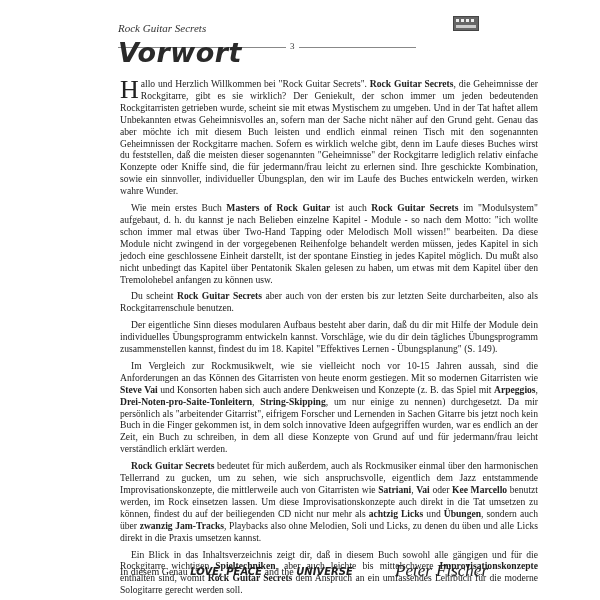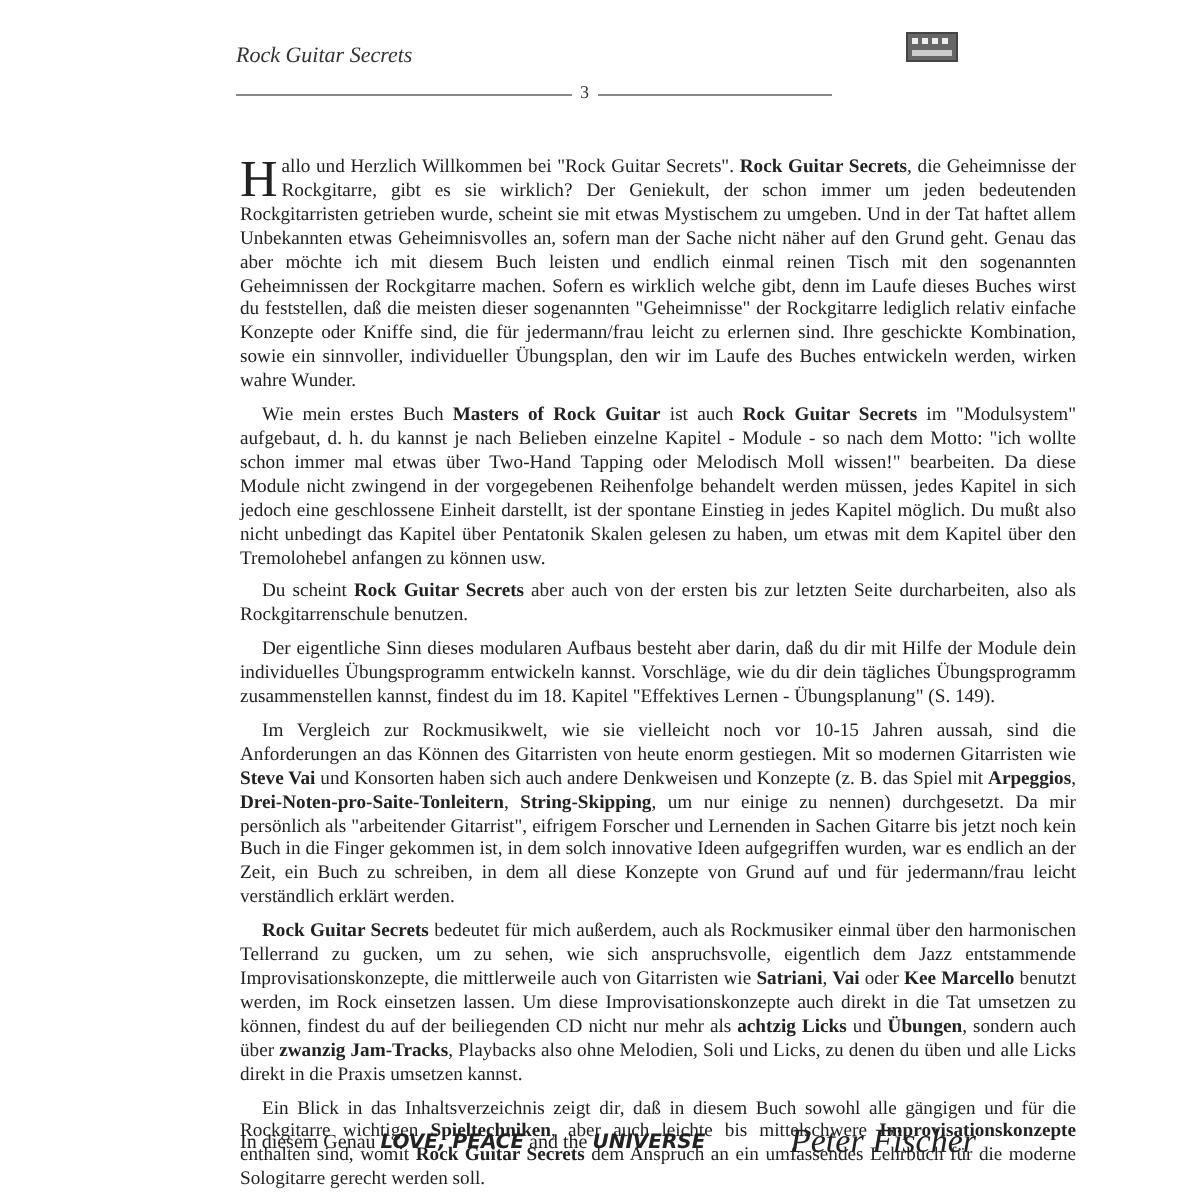--- a/index.html
+++ b/index.html
@@ -29,20 +29,21 @@
   <div class="header">
     <span class="header-title">Rock Guitar Secrets</span>
     <div class="header-line"></div>
     <span class="header-pagenum">3</span>
   </div>
   <div class="logo">
       <div class="r1"></div>
       <div class="r2"></div>
     </div>
 
+  <div class="title">Vorwort</div>
 
   <div class="body" id="body">
       <p class="first"><span class="dropcap">H</span><span>allo und Herzlich Willkommen bei "Rock Guitar Secrets". </span><span class="b">Rock Guitar Secrets</span><span>, die Geheimnisse der Rockgitarre, gibt es sie wirklich? Der Geniekult, der schon immer um jeden bedeutenden Rockgitarristen getrieben wurde, scheint sie mit etwas Mystischem zu umgeben. Und in der Tat haftet allem Unbekannten etwas Geheimnisvolles an, sofern man der Sache nicht näher auf den Grund geht. Genau das aber möchte ich mit diesem Buch leisten und endlich einmal reinen Tisch mit den sogenannten Geheimnissen der Rockgitarre machen. Sofern es wirklich welche gibt, denn im Laufe dieses Buches wirst du feststellen, daß die meisten dieser sogenannten "Geheimnisse" der Rockgitarre lediglich relativ einfache Konzepte oder Kniffe sind, die für jedermann/frau leicht zu erlernen sind. Ihre geschickte Kombination, sowie ein sinnvoller, individueller Übungsplan, den wir im Laufe des Buches entwickeln werden, wirken wahre Wunder.</span></p>
       <p><span>Wie mein erstes Buch </span><span class="b">Masters of Rock Guitar</span><span> ist auch </span><span class="b">Rock Guitar Secrets</span><span> im "Modulsystem" aufgebaut, d. h. du kannst je nach Belieben einzelne Kapitel - Module - so nach dem Motto: "ich wollte schon immer mal etwas über Two-Hand Tapping oder Melodisch Moll wissen!" bearbeiten. Da diese Module nicht zwingend in der vorgegebenen Reihenfolge behandelt werden müssen, jedes Kapitel in sich jedoch eine geschlossene Einheit darstellt, ist der spontane Einstieg in jedes Kapitel möglich. Du mußt also nicht unbedingt das Kapitel über Pentatonik Skalen gelesen zu haben, um etwas mit dem Kapitel über den Tremolohebel anfangen zu können usw.</span></p>
       <p><span>Du scheint </span><span class="b">Rock Guitar Secrets</span><span> aber auch von der ersten bis zur letzten Seite durcharbeiten, also als Rockgitarrenschule benutzen.</span></p>
       <p><span>Der eigentliche Sinn dieses modularen Aufbaus besteht aber darin, daß du dir mit Hilfe der Module dein individuelles Übungsprogramm entwickeln kannst. Vorschläge, wie du dir dein tägliches Übungsprogramm zusammenstellen kannst, findest du im 18. Kapitel "Effektives Lernen - Übungsplanung" (S. 149).</span></p>
       <p><span>Im Vergleich zur Rockmusikwelt, wie sie vielleicht noch vor 10-15 Jahren aussah, sind die Anforderungen an das Können des Gitarristen von heute enorm gestiegen. Mit so modernen Gitarristen wie </span><span class="b">Steve Vai</span><span> und Konsorten haben sich auch andere Denkweisen und Konzepte (z. B. das Spiel mit </span><span class="b">Arpeggios</span><span>, </span><span class="b">Drei-Noten-pro-Saite-Tonleitern</span><span>, </span><span class="b">String-Skipping</span><span>, um nur einige zu nennen) durchgesetzt. Da mir persönlich als "arbeitender Gitarrist", eifrigem Forscher und Lernenden in Sachen Gitarre bis jetzt noch kein Buch in die Finger gekommen ist, in dem solch innovative Ideen aufgegriffen wurden, war es endlich an der Zeit, ein Buch zu schreiben, in dem all diese Konzepte von Grund auf und für jedermann/frau leicht verständlich erklärt werden.</span></p>
       <p><span class="b">Rock Guitar Secrets</span><span> bedeutet für mich außerdem, auch als Rockmusiker einmal über den harmonischen Tellerrand zu gucken, um zu sehen, wie sich anspruchsvolle, eigentlich dem Jazz entstammende Improvisationskonzepte, die mittlerweile auch von Gitarristen wie </span><span class="b">Satriani</span><span>, </span><span class="b">Vai</span><span> oder </span><span class="b">Kee Marcello</span><span> benutzt werden, im Rock einsetzen lassen. Um diese Improvisationskonzepte auch direkt in die Tat umsetzen zu können, findest du auf der beiliegenden CD nicht nur mehr als </span><span class="b">achtzig Licks</span><span> und </span><span class="b">Übungen</span><span>, sondern auch über </span><span class="b">zwanzig Jam-Tracks</span><span>, Playbacks also ohne Melodien, Soli und Licks, zu denen du üben und alle Licks direkt in die Praxis umsetzen kannst.</span></p>
       <p><span>Ein Blick in das Inhaltsverzeichnis zeigt dir, daß in diesem Buch sowohl alle gängigen und für die Rockgitarre wichtigen </span><span class="b">Spieltechniken</span><span>, aber auch leichte bis mittelschwere </span><span class="b">Improvisationskonzepte</span><span> enthalten sind, womit </span><span class="b">Rock Guitar Secrets</span><span> dem Anspruch an ein umfassendes Lehrbuch für die moderne Sologitarre gerecht werden soll.</span></p>
     </div>

